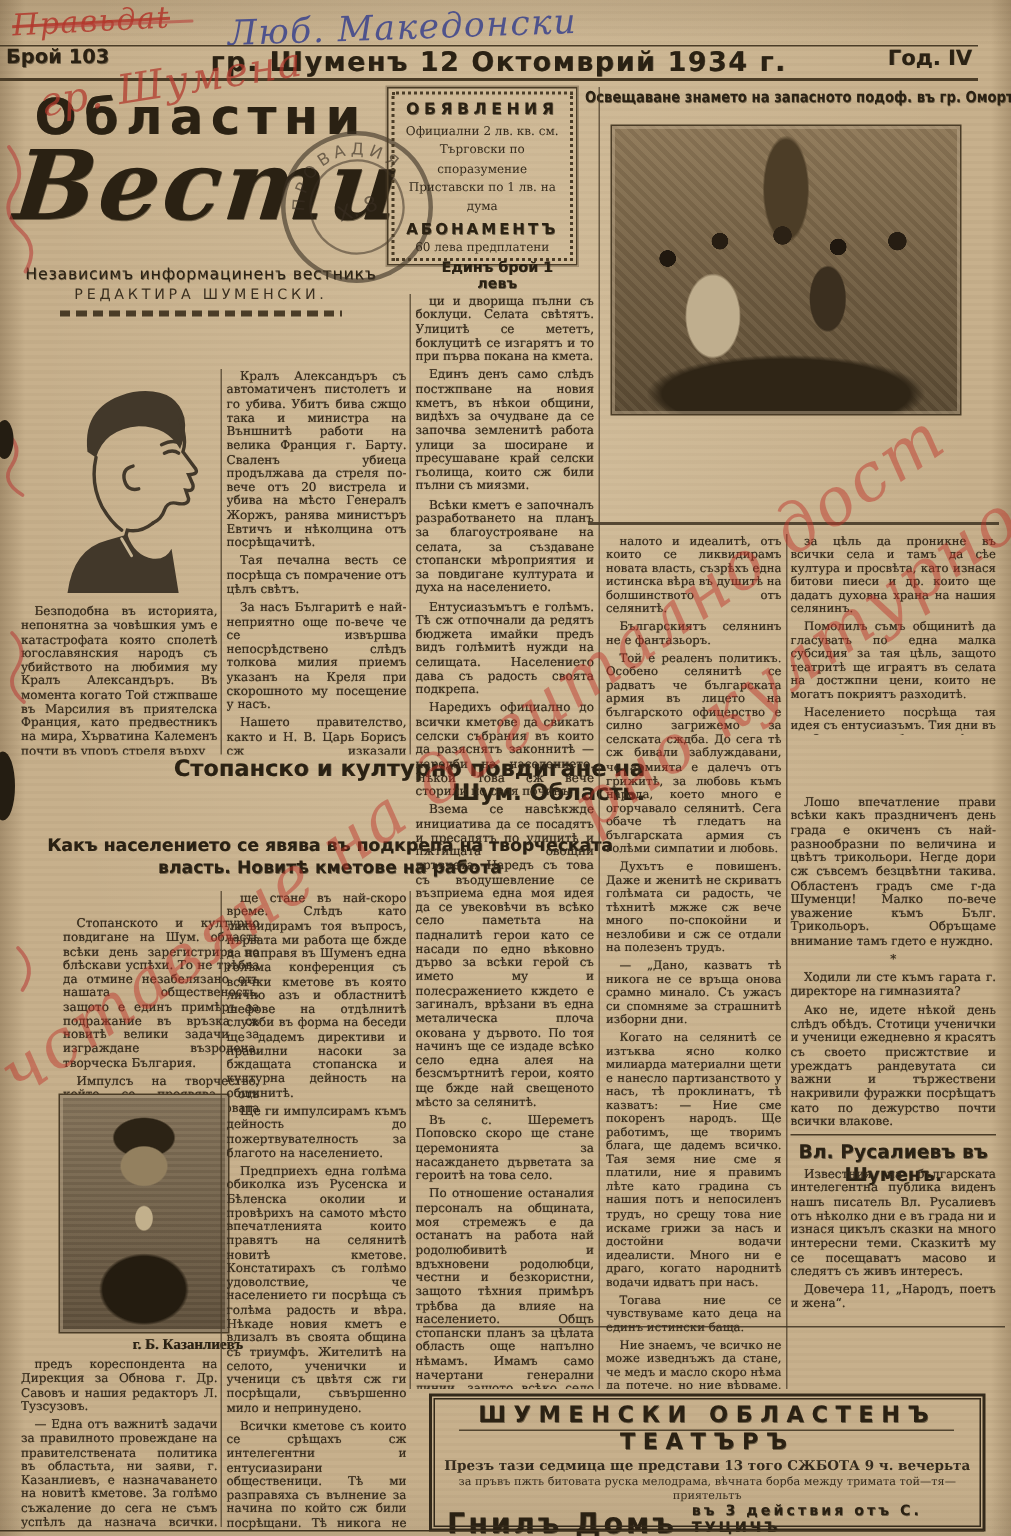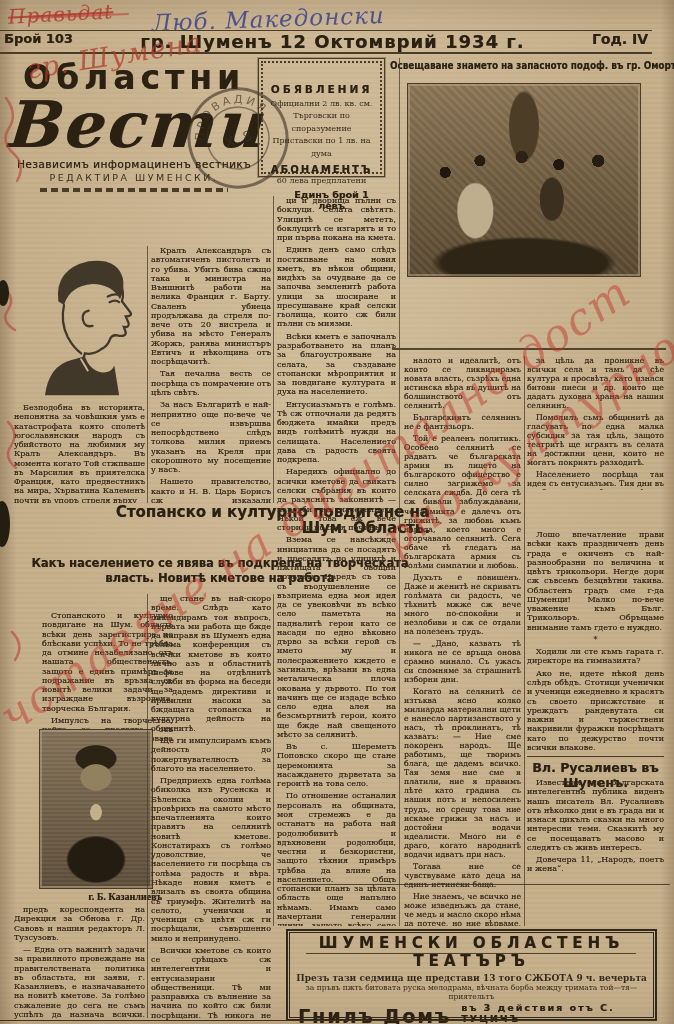--- a/index.html
+++ b/index.html
@@ -50,38 +50,38 @@
               display:flex;justify-content:space-between;align-items:flex-start;padding:0 4px;box-sizing:border-box;">
     <span class="head tag" style="font-size:13px;">Брой 103</span>
     <span class="head tag" style="font-size:18px;letter-spacing:1px;">гр. Шуменъ 12 Октомврий 1934 г.</span>
     <span class="head tag" style="font-size:14px;">Год. IV</span>
   </div>
 
   <div class="abs" style="left:10px;top:58px;width:248px;text-align:center;">
     <div class="head tag" style="font-size:33px;letter-spacing:5px;">Областни</div>
     <div class="head" style="font-family:'DejaVu Serif',serif;font-style:italic;font-size:64px;line-height:.95;margin-top:-2px;
                 transform:skewX(-6deg);letter-spacing:2px;">Вести</div>
-    <div class="head tag" style="font-size:10.5px;letter-spacing:.5px;margin-top:2px;font-weight:normal;">Независимъ информациненъ вестникъ</div>
+    <div class="head tag" style="font-size:10.5px;letter-spacing:.5px;margin-top:21px;font-weight:normal;">Независимъ информациненъ вестникъ</div>
     <div class="tag" style="font-size:9.5px;letter-spacing:2.5px;margin-top:2px;color:#3a2f1f;">РЕДАКТИРА ШУМЕНСКИ.</div>
     <div style="height:4px;margin:5px 30px 0;background:repeating-linear-gradient(90deg,#4a3c27 0 7px, rgba(0,0,0,0) 7px 11px);"></div>
   </div>
 
   <svg class="stamp" viewBox="0 0 104 104">
     <circle cx="52" cy="52" r="49" fill="none" stroke="rgba(58,47,35,.8)" stroke-width="3"></circle>
     <circle cx="52" cy="52" r="31" fill="none" stroke="rgba(58,47,35,.7)" stroke-width="1.5"></circle>
     <path id="stamp-arc" d="M17,52 a35,35 0 1,1 70,0" fill="none"></path>
     <text font-size="11" font-family="DejaVu Sans, sans-serif" fill="rgba(58,47,35,.85)" letter-spacing="3">
       <textPath href="#stamp-arc" startOffset="8">ПРОВАДИЯ</textPath>
     </text>
     <text x="52" y="58" text-anchor="middle" font-size="14" font-family="DejaVu Sans, sans-serif" fill="rgba(58,47,35,.85)">X. 8</text>
   </svg>
 
   <div class="adbox">
     <div class="inner">
-      <div class="head tag" style="font-size:10.5px;letter-spacing:3px;margin:18px 0 3px;">ОБЯВЛЕНИЯ</div>
+      <div class="head tag" style="font-size:10.5px;letter-spacing:3px;margin:2px 0 3px;">ОБЯВЛЕНИЯ</div>
       <div class="plain" style="font-size:8px;line-height:1.55;">
           <p>Официални 2 лв. кв. см.</p>
           <p>Търговски по споразумение</p>
           <p>Приставски по 1 лв. на дума</p>
         </div>
       <div class="head tag" style="font-size:10px;letter-spacing:2px;margin-top:4px;">АБОНАМЕНТЪ</div>
       <div class="plain" style="font-size:8px;line-height:1.5;">
           <p>60 лева предплатени</p>
         </div>
       <div class="head tag" style="font-size:9.5px;margin-top:2px;margin-left:20px;">Единъ брой 1 левъ</div>

